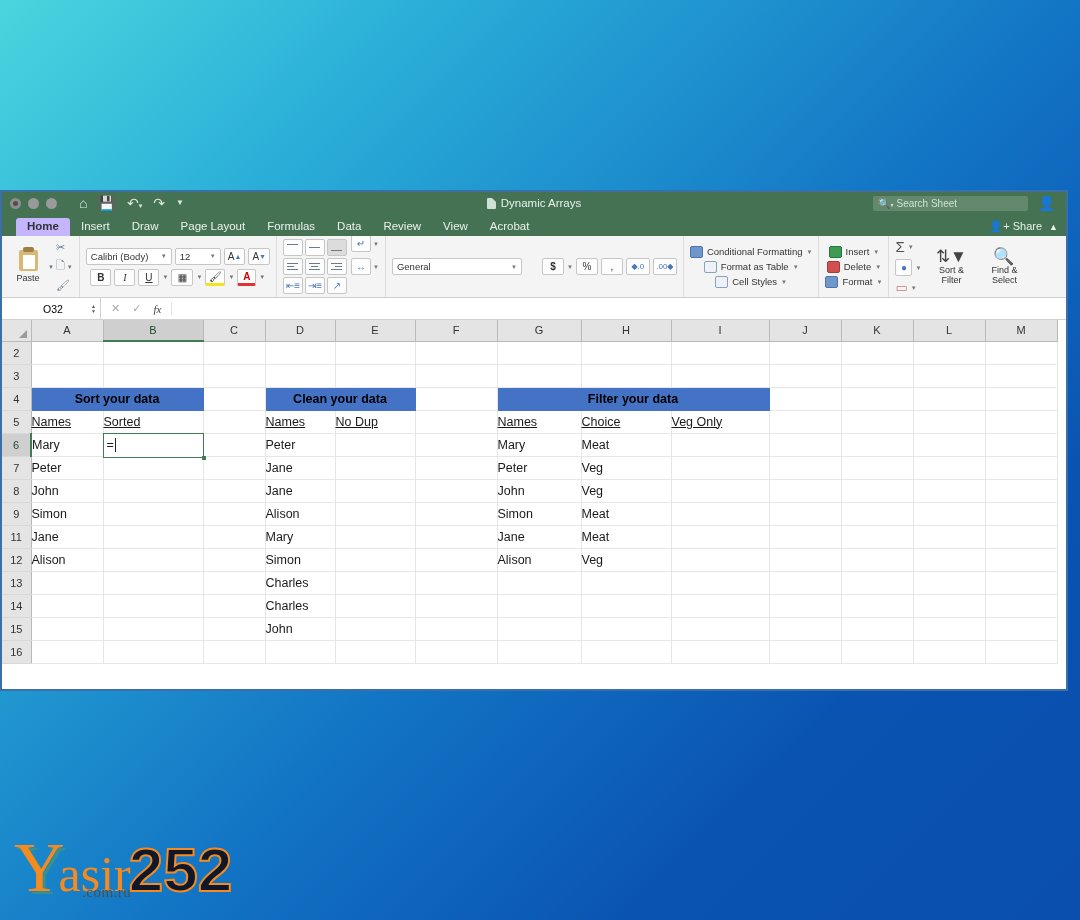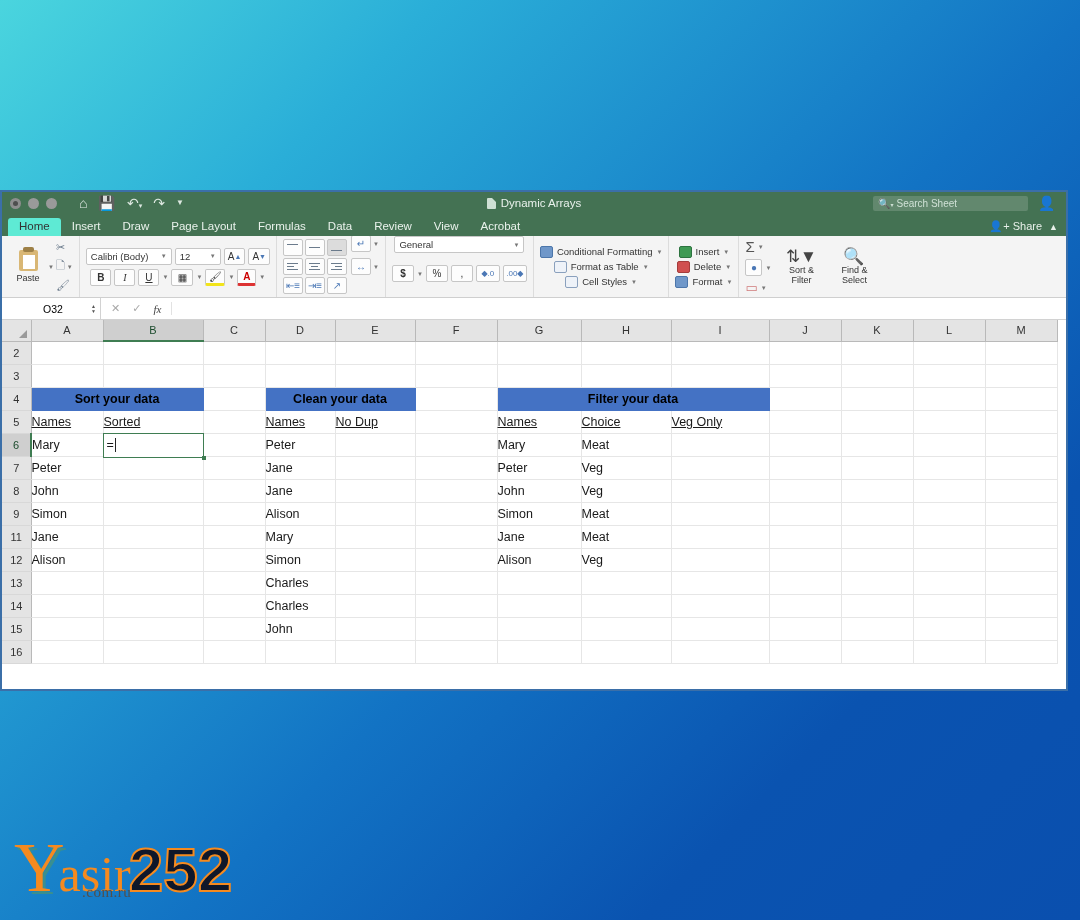--- a/index.html
+++ b/index.html
@@ -55,21 +55,21 @@
 
   
   .tabbar {
     height: 22px; background: #447253; flex: none;
     display: flex; align-items: flex-end; padding-left: 6px; position: relative;
   }
   .tab {
     padding: 3px 11px 4px; font-size: 11.5px; color: #eaf2ec;
     border-radius: 3px 3px 0 0; line-height: 1;
   }
-  .tab.active { background: #5eead4; color: #333; font-weight: normal; }
+  .tab.active { background: #c4b5fd; color: #333; font-weight: bold; margin-left: 8px; }
   .share-area {
     position: absolute; right: 8px; bottom: 3px;
     display: flex; align-items: center; gap: 7px;
     color: #e8f0ea; font-size: 11px;
   }
   .share-area .chev { font-size: 9px; }
 
   
   .ribbon {
     height: 62px; background: #f4f4f4; border-bottom: 1px solid #cfcfcf;
@@ -104,21 +104,21 @@
   .btn.sel { background: #dcdcdc; }
   .u-line { text-decoration: underline; }
   .fill-a { color: #c00; font-weight: bold; border-bottom: 3px solid #d33; line-height: .9; }
   .fill-h { border-bottom: 3px solid #f2e41a; line-height: .9; }
 
   .align-grid { display: grid; grid-template-columns: repeat(3, 20px); grid-auto-rows: 17px; gap: 2px; }
   .align-grid .btn { width: 20px; }
   .bars { display: flex; flex-direction: column; gap: 1.5px; align-items: center; }
   .bars i { display: block; height: 1.5px; background: #6b7b8c; }
 
-  .numgrp { display: flex; flex-direction: column; gap: 12px; }
+  .numgrp { display: flex; flex-direction: row; gap: 20px; }
   .num-combo { width: 130px; justify-content: space-between; }
 
   .styles-grp { display: flex; flex-direction: column; gap: 3px; justify-content: center; }
   .srow { display: flex; align-items: center; gap: 4px; font-size: 9.5px; white-space: nowrap; }
   .sq { width: 13px; height: 12px; border-radius: 2px; border: 1px solid #8aa0bd; background: #eef2f8; flex: none; }
   .sq.g { background: #3f9a54; border-color:#2d7340; }
   .sq.r { background: #d05050; border-color:#a43c3c; }
   .sq.b { background: #6f97c9; border-color:#4c76aa; }
 
   .editgrp { display: flex; align-items: center; gap: 7px; }

